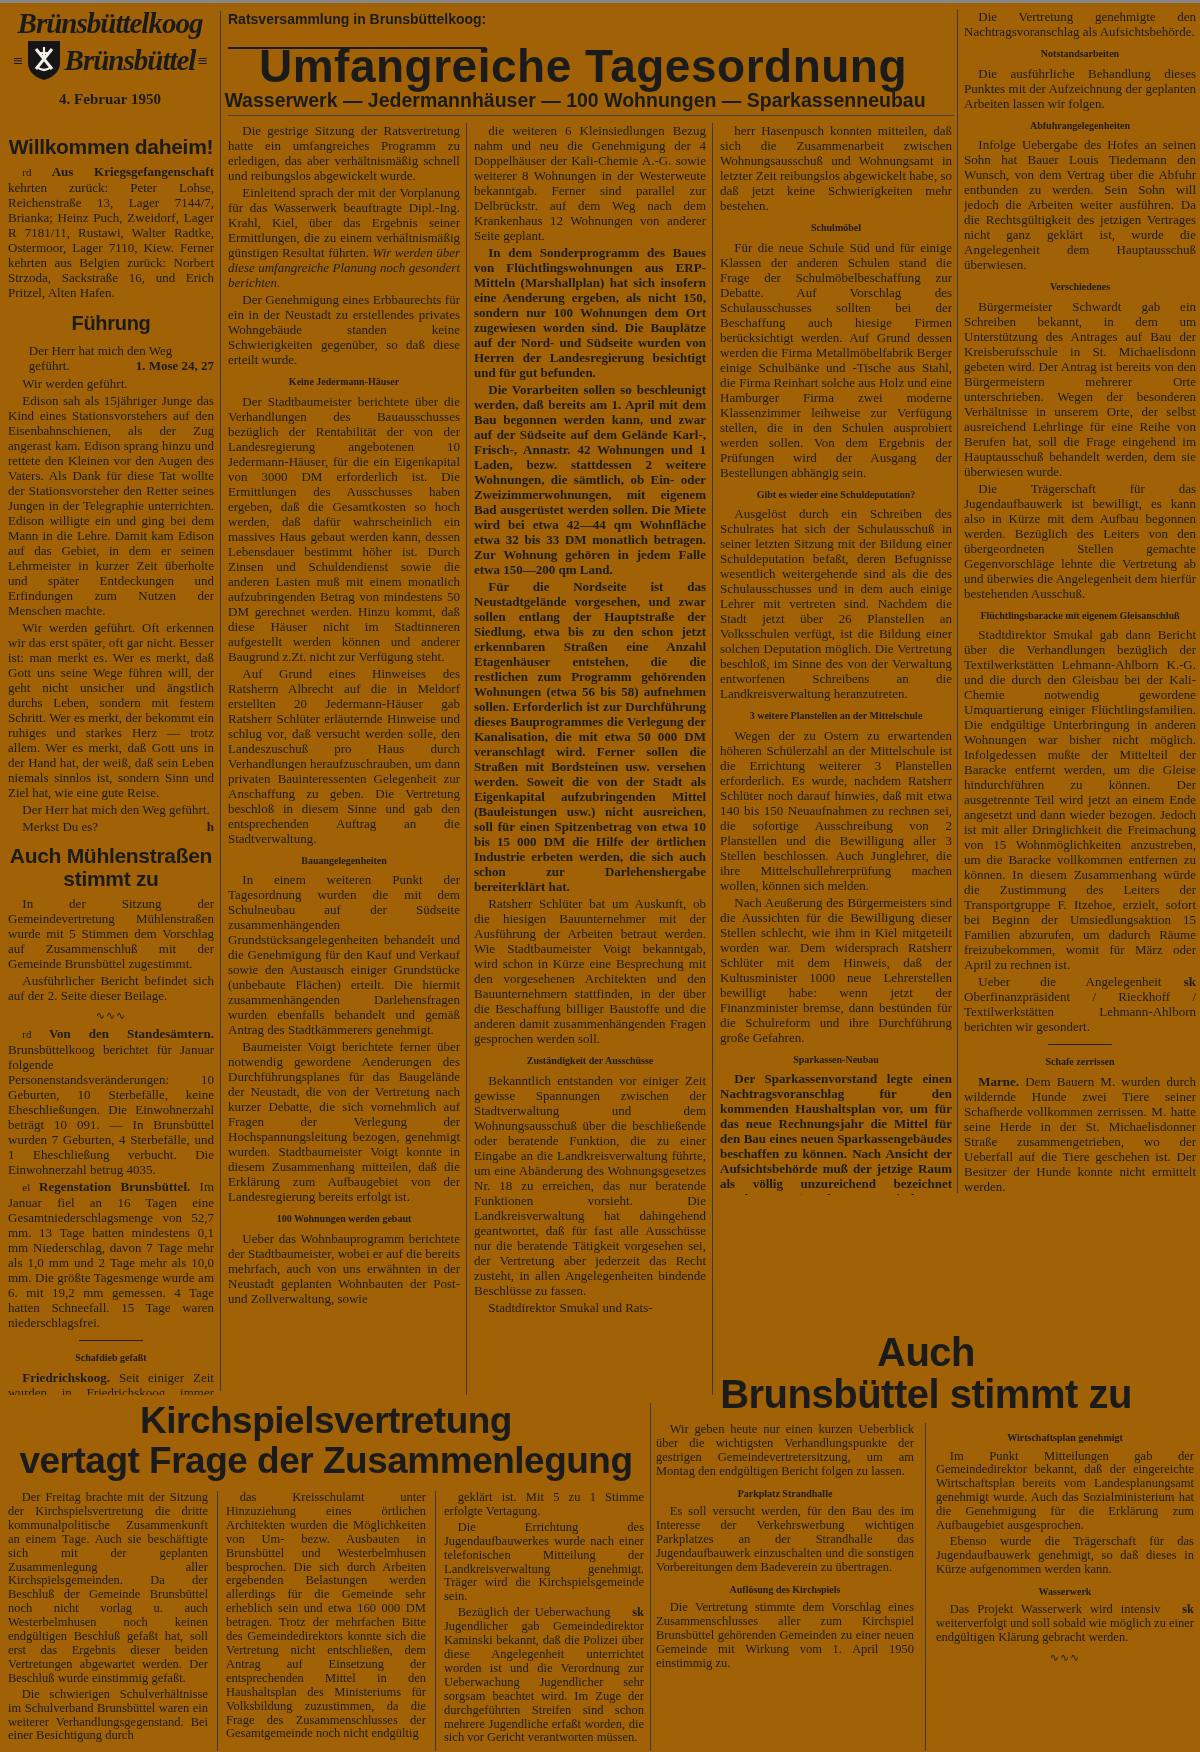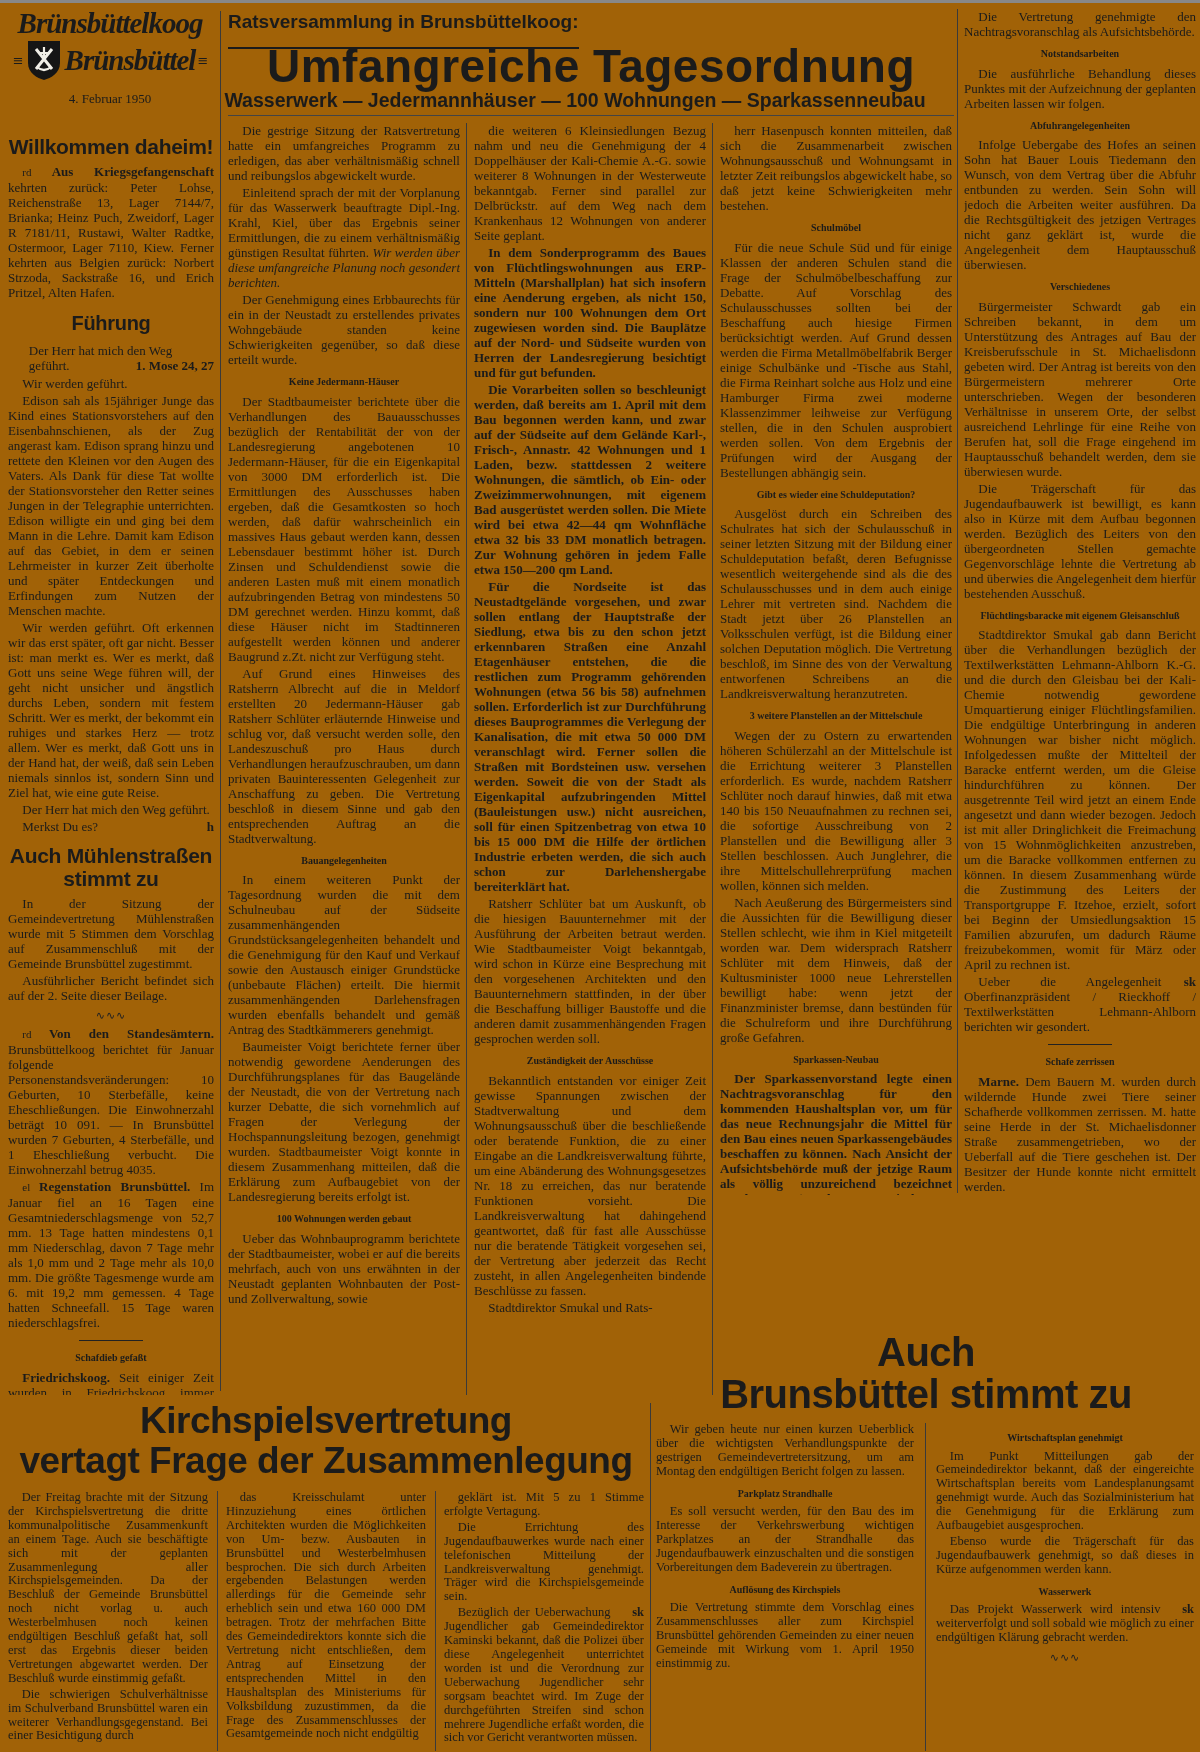--- a/index.html
+++ b/index.html
@@ -25,25 +25,25 @@
   .lead{font-weight:bold;}
   .ref{float:right;font-weight:bold;}
   .sig{float:right;font-weight:bold;padding-left:8px;}
   .blk-verse{font-size:13px;line-height:15px;padding-left:1.6em;text-indent:0;margin:3px 0;}
   
   #masthead{position:absolute;left:6px;top:6px;width:208px;height:116px;text-align:center;}
   .mast-line{font-family:"Liberation Serif",serif;font-weight:bold;font-style:italic;
              font-size:29px;line-height:28px;letter-spacing:-1px;white-space:nowrap;}
   .mast-row2{display:flex;align-items:center;justify-content:center;gap:2px;margin-top:2px;}
   .mast-orn{font-family:"DejaVu Sans",sans-serif;font-size:13px;letter-spacing:-1px;}
-  #mast-date{font-weight:normal;font-size:13px;margin-top:10px;text-align:center;}
+  #mast-date{font-weight:bold;font-size:15px;margin-top:10px;text-align:center;}
   
   #kicker{position:absolute;left:228px;top:8px;font-family:"Liberation Sans",sans-serif;
-          font-weight:bold;font-size:19px;border-bottom:2.5px solid #1b1b1b;padding-bottom:14px;}
-  #main-headline{position:absolute;left:228px;top:36px;width:726px;
+          font-weight:bold;font-size:14px;border-bottom:2.5px solid #1b1b1b;padding-bottom:20px;}
+  #main-headline{position:absolute;left:220px;top:36px;width:726px;
           font-family:"Liberation Sans",sans-serif;font-weight:bold;font-size:46px;
           letter-spacing:.5px;text-align:center;white-space:nowrap;}
   #main-deck{position:absolute;left:212px;top:86px;width:726px;text-align:center;
           font-family:"Liberation Sans",sans-serif;font-weight:bold;font-size:19.5px;}
   #deck-rule{position:absolute;left:228px;top:112px;width:726px;border-top:1px solid #444;}
   
   .big-head{position:absolute;font-family:"Liberation Sans",sans-serif;font-weight:bold;
             text-align:center;letter-spacing:-.5px;}
   #kirch-head{left:4px;top:1398px;width:644px;font-size:37px;line-height:40px;}
   #auch-head{left:656px;top:1328px;width:540px;font-size:40px;line-height:42px;}

